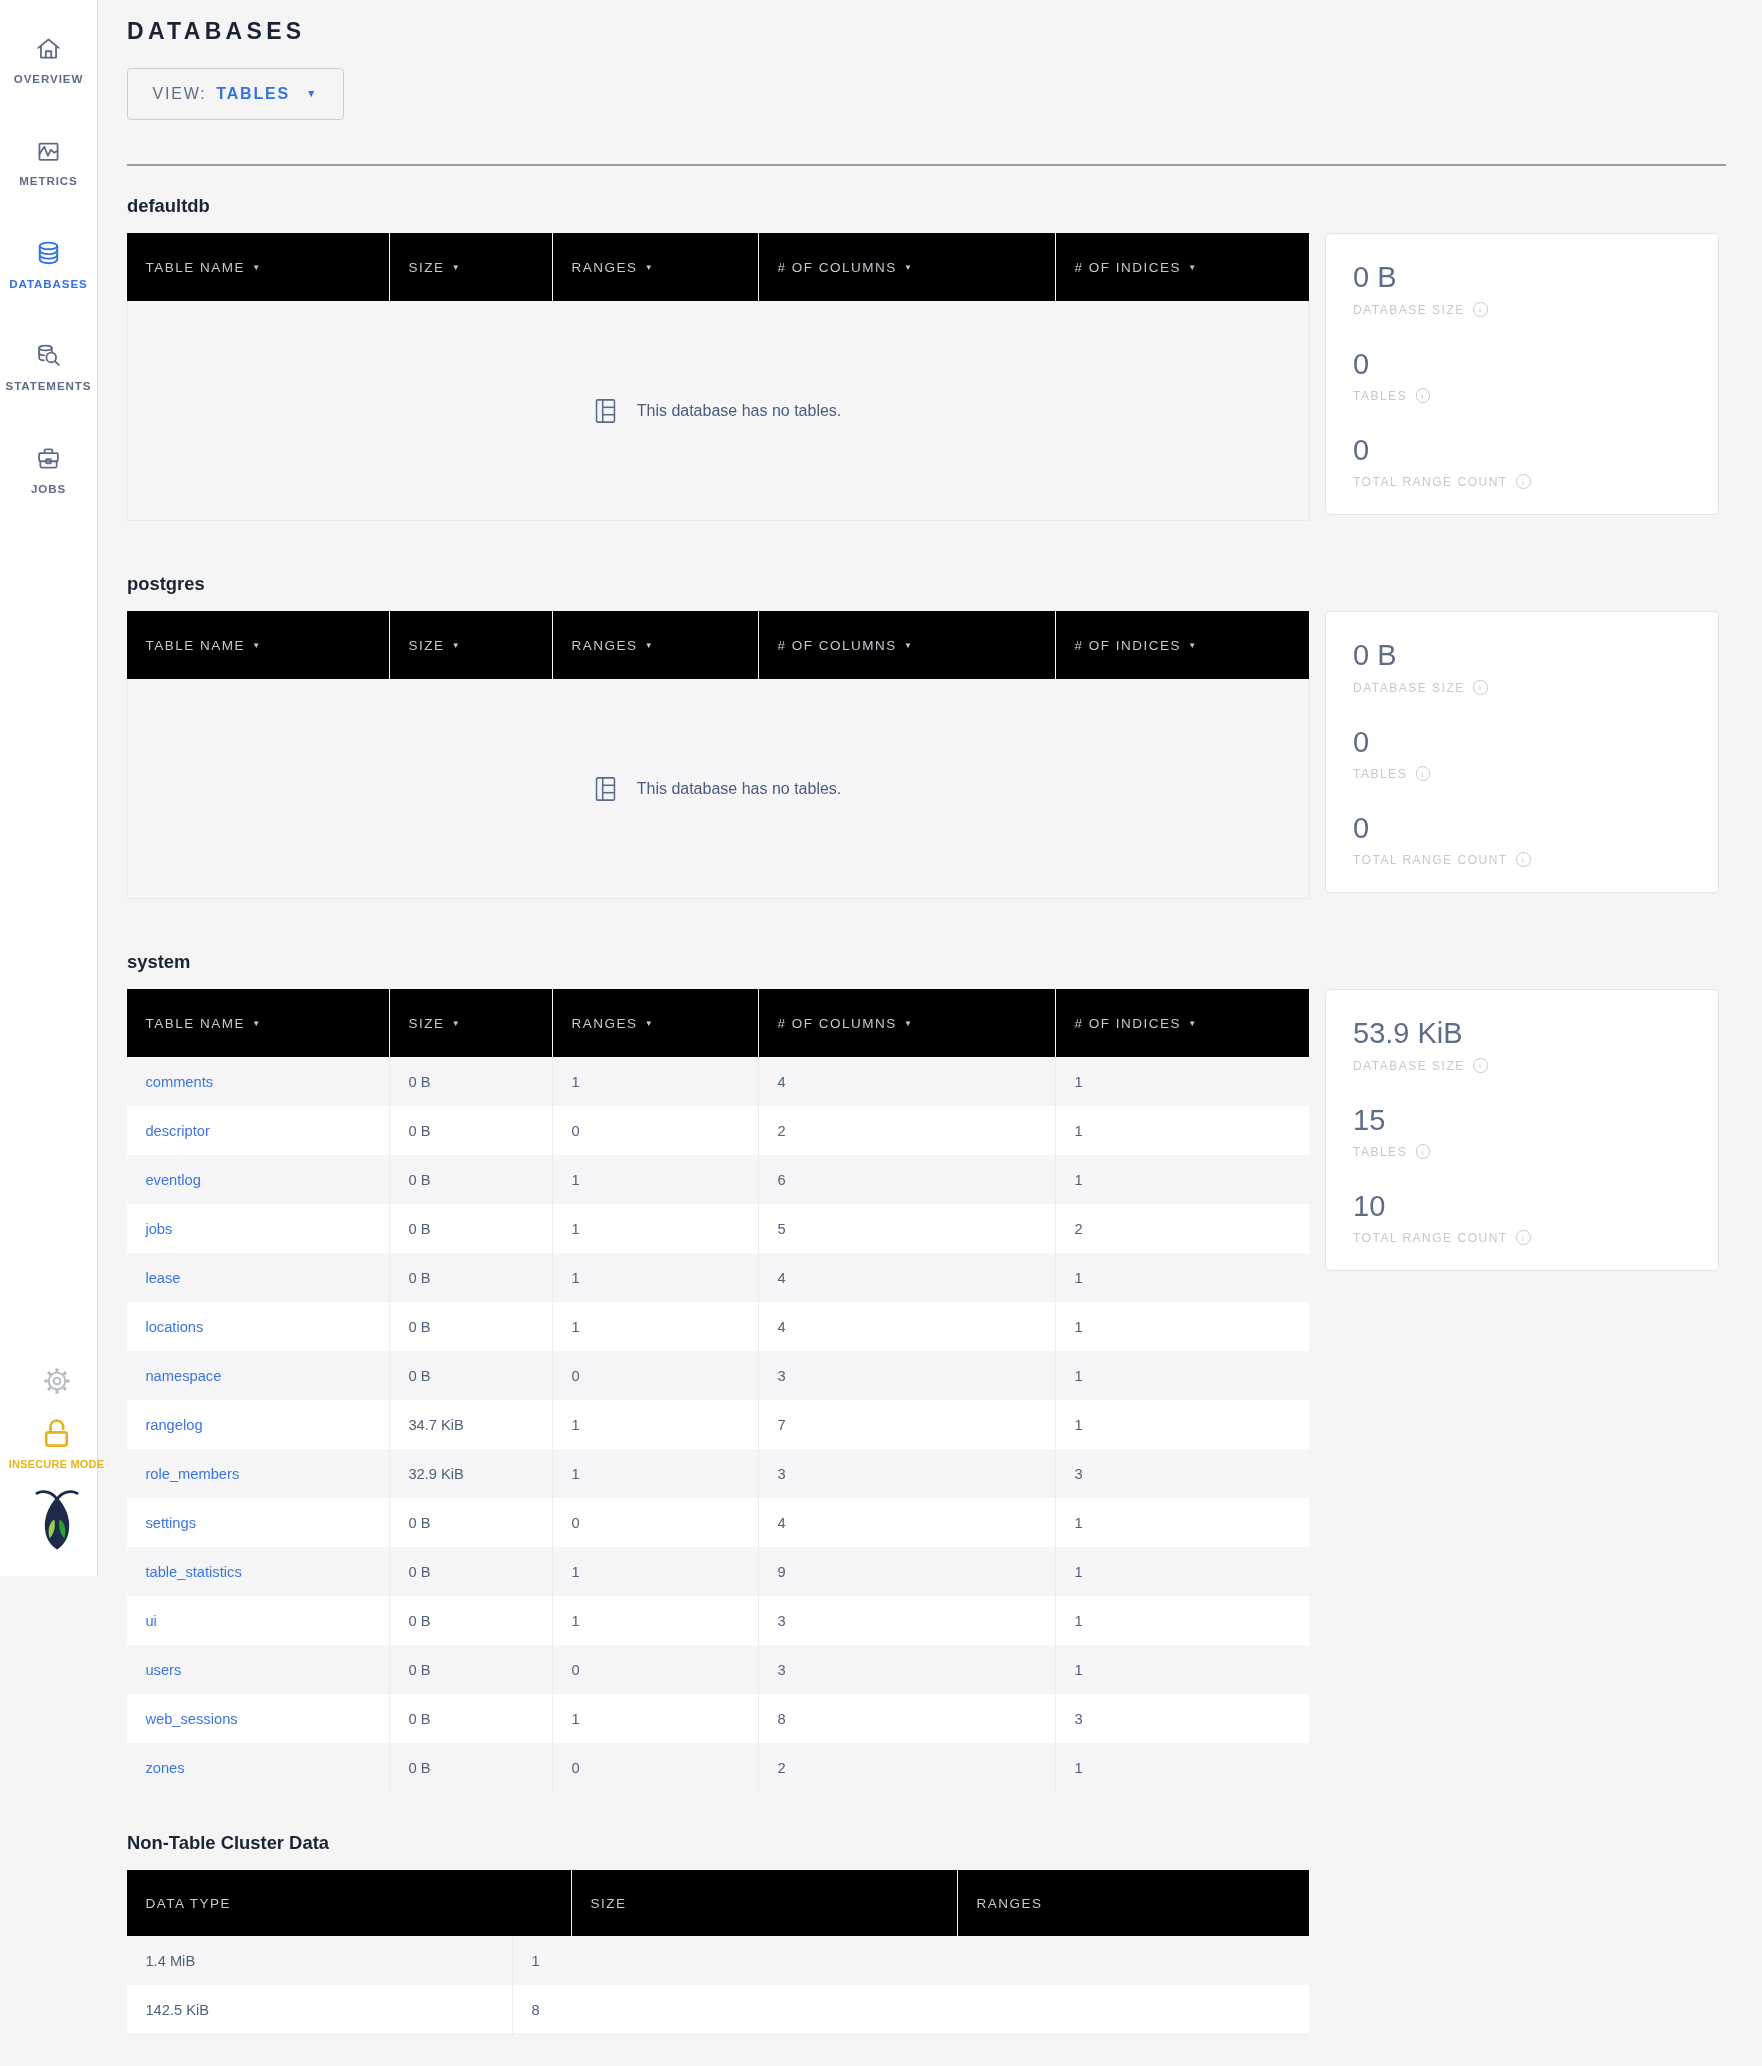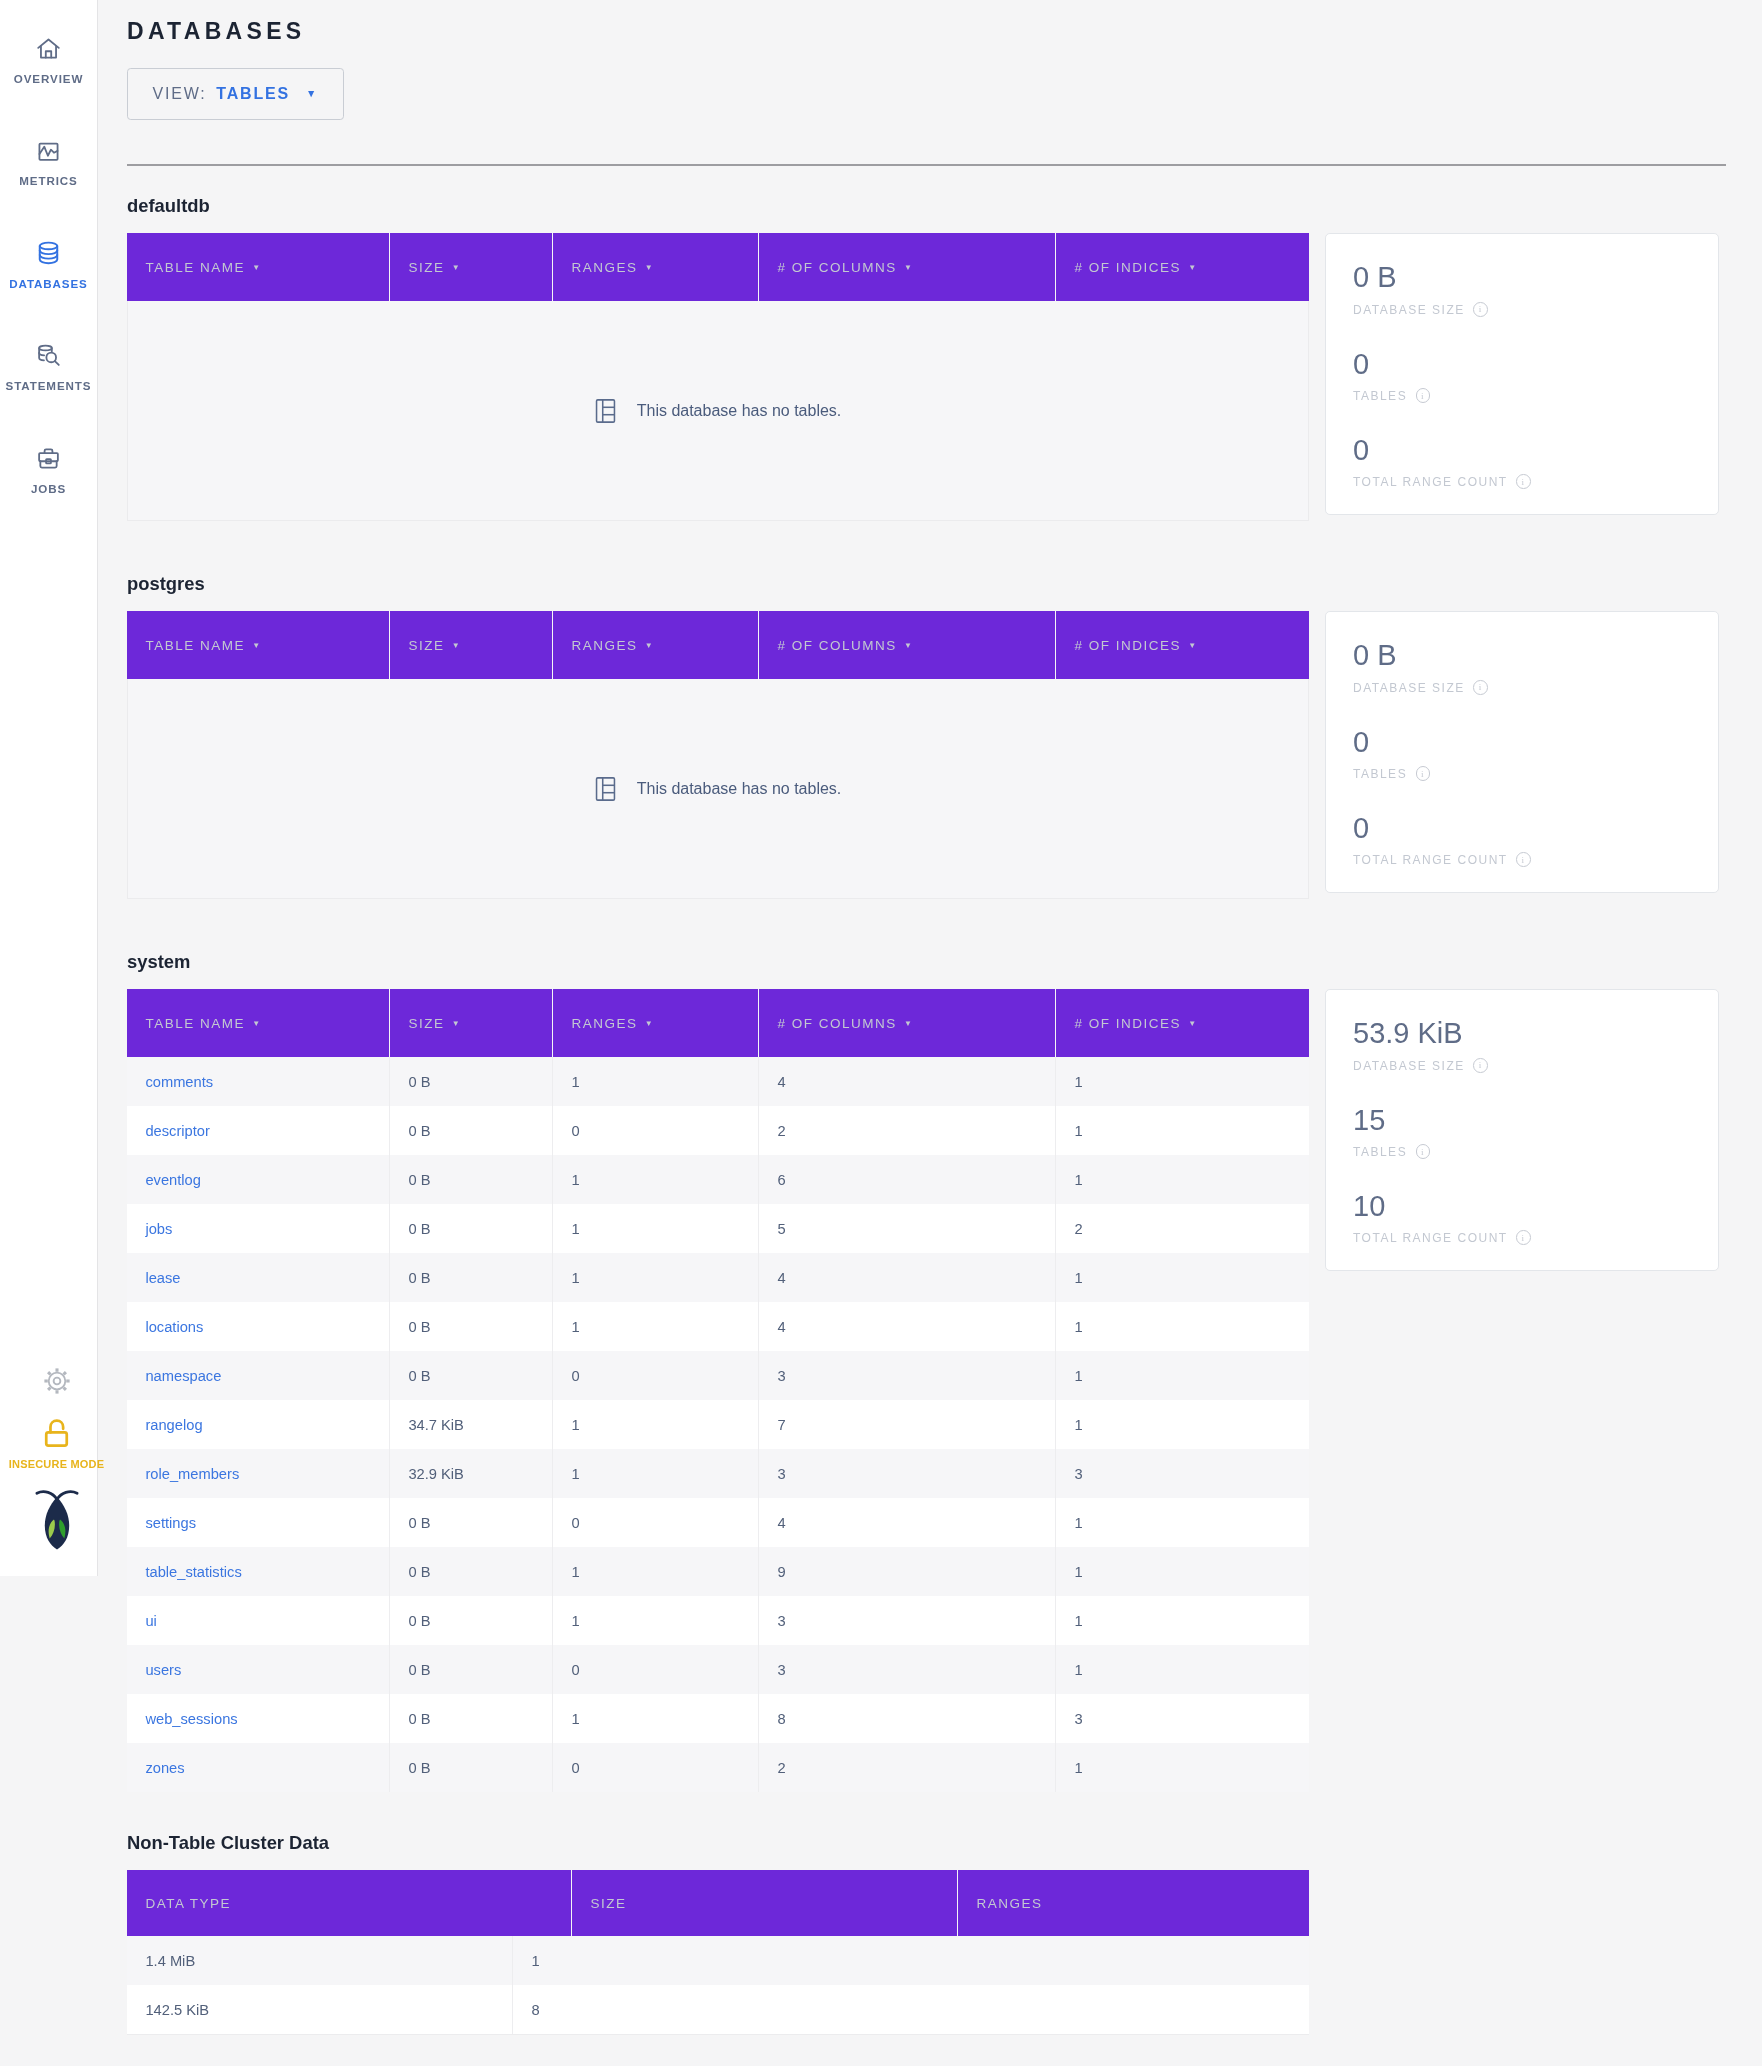--- a/index.html
+++ b/index.html
@@ -44,21 +44,21 @@
 
   
   .db-section { margin-top:29px; }
   .db-section + .db-section { margin-top:52px; }
   .db-name { font-size:18.4px; font-weight:700; color:#1c2433; margin-bottom:16px; }
   .section-row { display:flex; align-items:flex-start; }
 
   .tbl { width:1182px; flex:0 0 1182px; }
   .tbl-header { display:flex; height:68px; }
   .th {
-    background:#6d28d9; display:flex; align-items:center; padding-left:18.4px;
+    background:#000000; display:flex; align-items:center; padding-left:18.4px;
     font-size:13.5px; letter-spacing:1.5px; color:#c3c8d1; font-weight:500;
     border-right:1.8px solid #f5f5f6; cursor:pointer; white-space:nowrap;
   }
   .th:last-child { border-right:none; }
   .sort-caret { margin-left:7.3px; font-size:8px; color:#c3c8d1; }
   .sort-caret::after { content:"▼"; }
   .c1{width:263px;} .c2{width:163px;} .c3{width:206px;} .c4{width:297px;} .c5{width:253px;}
   .n1{width:445px;} .n2{width:386px;} .n3{width:351px;}
 
   .tbl-empty {

